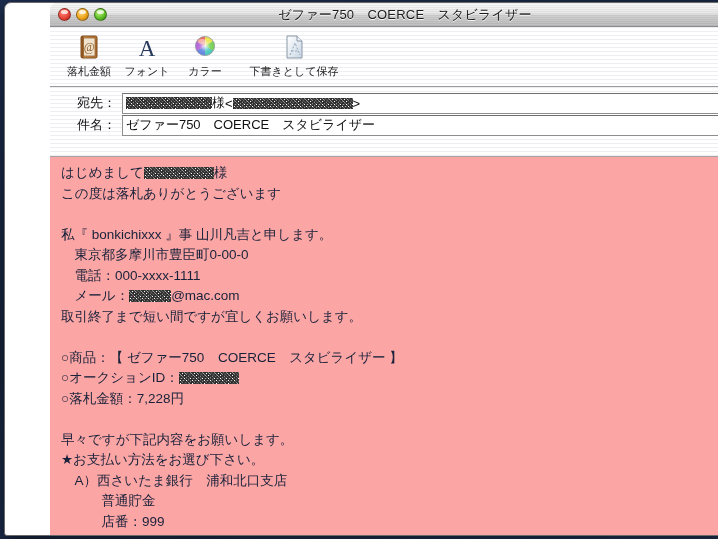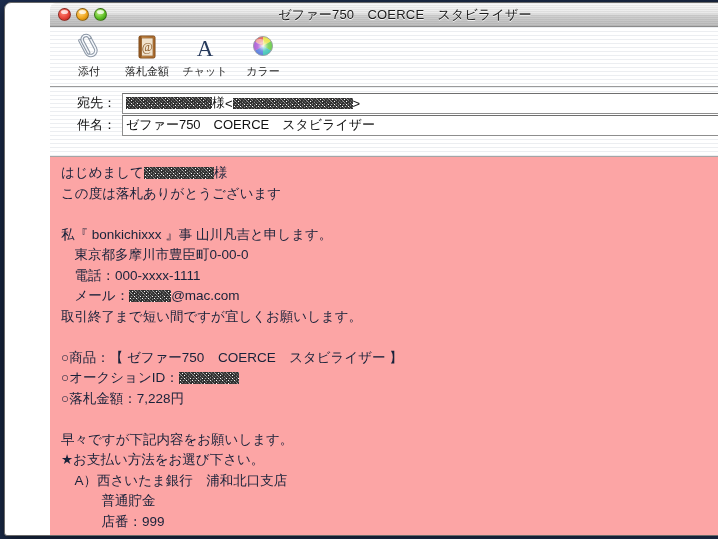--- a/index.html
+++ b/index.html
@@ -284,33 +284,20 @@
         <div class="light zoom"></div>
       </div>
       <div id="window-title">ゼファー750　COERCE　スタビライザー</div>
       <div id="toolbar-toggle"></div>
     </div>
 
     <div id="toolbar">
 
 
 
-      <div class="tool">
-        <span class="glyph">
-          <svg width="30" height="28" viewBox="0 0 30 28">
-            <g transform="rotate(-28 15 14)">
-              <path d="M10 4 v14 a5 5 0 0 0 10 0 V6" fill="none" stroke="#8d98a6" stroke-width="3.6" stroke-linecap="round"></path>
-              <path d="M10 4 v14 a5 5 0 0 0 10 0 V6" fill="none" stroke="#f4f7fb" stroke-width="1.5" stroke-linecap="round"></path>
-              <path d="M20 6 a4 4 0 0 0 -8 0 v13" fill="none" stroke="#8d98a6" stroke-width="3.6" stroke-linecap="round"></path>
-              <path d="M20 6 a4 4 0 0 0 -8 0 v13" fill="none" stroke="#f4f7fb" stroke-width="1.4" stroke-linecap="round"></path>
-            </g>
-          </svg>
-        </span>
-        <span class="lbl">添付</span>
-      </div>
 
       <div class="tool">
         <span class="glyph">
           <svg width="30" height="28" viewBox="0 0 30 28">
             <defs>
               <linearGradient id="bk" x1="0" y1="0" x2="1" y2="0">
                 <stop offset="0" stop-color="#a7652a"></stop>
                 <stop offset="0.18" stop-color="#d89b55"></stop>
                 <stop offset="1" stop-color="#b4712f"></stop>
               </linearGradient>
@@ -323,21 +310,21 @@
         </span>
         <span class="lbl">落札金額</span>
       </div>
 
       <div class="tool">
         <span class="glyph">
           <svg width="30" height="28" viewBox="0 0 30 28">
             <text x="15" y="23" font-family="Liberation Serif, serif" font-size="23" fill="#273a5c" text-anchor="middle">A</text>
           </svg>
         </span>
-        <span class="lbl">チャット</span>
+        <span class="lbl">フォント</span>
       </div>
 
       <div class="tool">
         <span class="glyph">
           <svg width="30" height="28" viewBox="0 0 30 28">
             <defs>
               <radialGradient id="cwg" cx="0.5" cy="0.5" r="0.5">
                 <stop offset="0" stop-color="#ffffff" stop-opacity="0.9"></stop>
                 <stop offset="0.55" stop-color="#ffffff" stop-opacity="0.15"></stop>
                 <stop offset="1" stop-color="#ffffff" stop-opacity="0"></stop>
@@ -353,20 +340,37 @@
               <path d="M15 13 L6.8 8.2 A9.5 9.5 0 0 1 15 3.5 Z" fill="#e8645c"></path>
             </g>
             <circle cx="15" cy="13" r="9.5" fill="url(#cwg)"></circle>
             <circle cx="15" cy="13" r="9.5" fill="none" stroke="#9aa0a8" stroke-width="0.9"></circle>
             <ellipse cx="12" cy="8.5" rx="4" ry="2.4" fill="#ffffff" opacity="0.45"></ellipse>
           </svg>
         </span>
         <span class="lbl">カラー</span>
       </div>
 
+      <div class="tool wide">
+        <span class="glyph">
+          <svg width="30" height="28" viewBox="0 0 30 28">
+            <defs>
+              <linearGradient id="dg" x1="0" y1="0" x2="1" y2="1">
+                <stop offset="0" stop-color="#ffffff"></stop>
+                <stop offset="1" stop-color="#c9d6e4"></stop>
+              </linearGradient>
+            </defs>
+            <path d="M8 3 h10 l5 5 v17 h-15 z" fill="url(#dg)" stroke="#8a97a6" stroke-width="1" stroke-linejoin="round"></path>
+            <path d="M18 3 v5 h5" fill="#eef3f9" stroke="#8a97a6" stroke-width="1"></path>
+            <path d="M11 22 L16 10 L21 22" fill="none" stroke="#8fa4bb" stroke-width="1" stroke-dasharray="2 1.6"></path>
+            <line x1="12.6" y1="18" x2="19.4" y2="18" stroke="#8fa4bb" stroke-width="1" stroke-dasharray="2 1.6"></line>
+          </svg>
+        </span>
+        <span class="lbl">下書きとして保存</span>
+      </div>
 
     </div>
 
     <div id="headers">
 
       <div class="field-row">
         <div class="field-label">宛先：</div>
         <div class="field-input">
           <span class="redact" style="width:86px"></span>
             <span>様</span>

